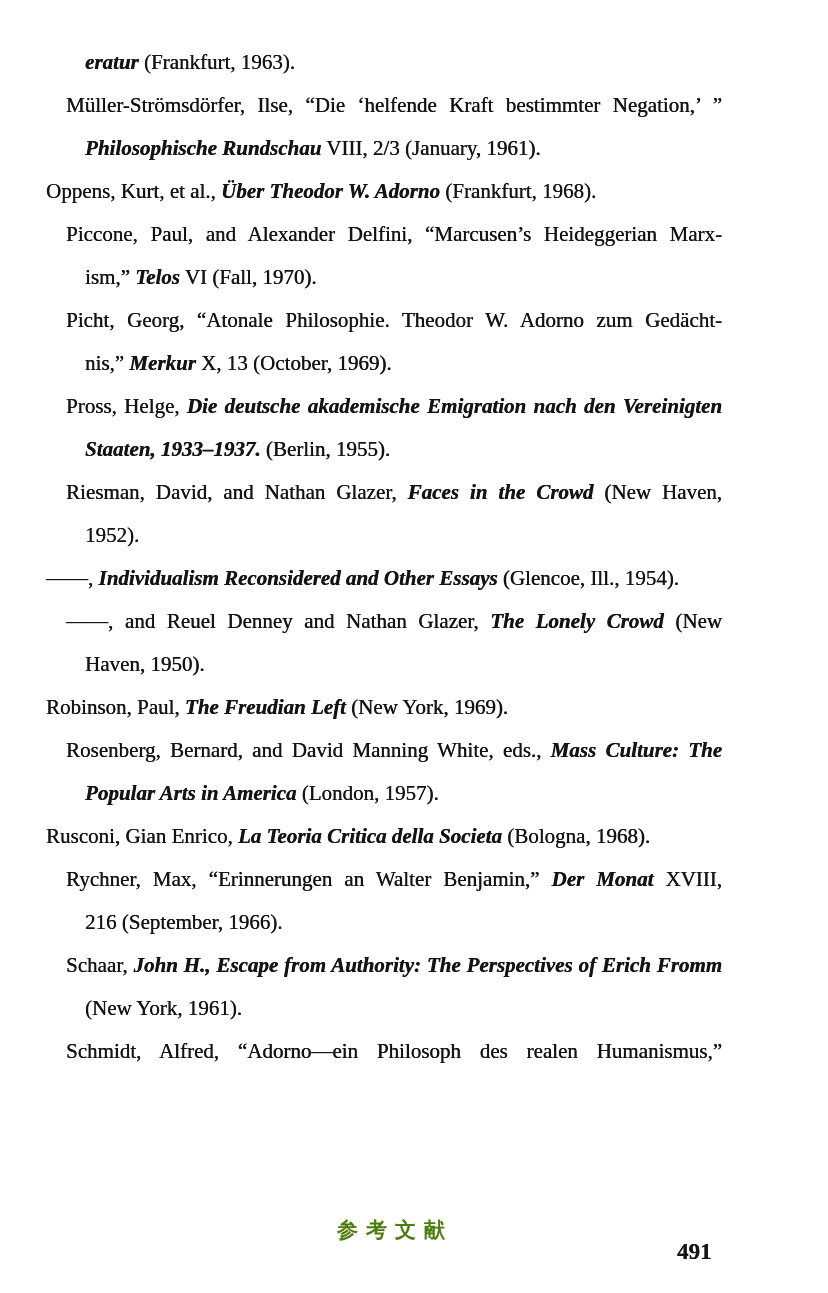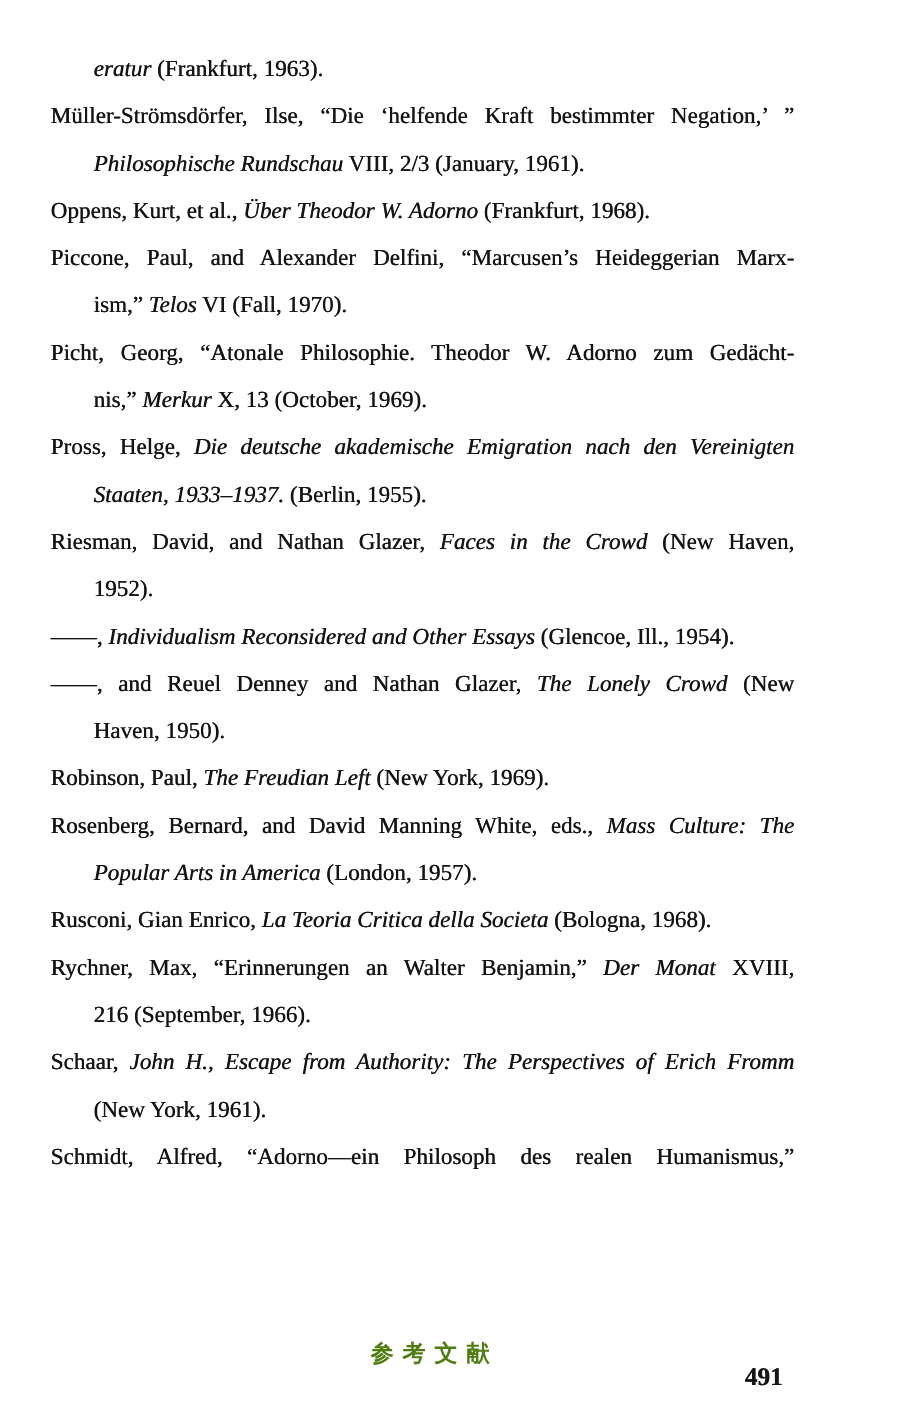--- a/index.html
+++ b/index.html
@@ -30,22 +30,23 @@
     min-height: 43px;
     white-space: normal;
     text-align: left;
   }
   .line.indent {
     padding-left: 39px;
   }
   .line.justify {
     text-align: justify;
     text-align-last: justify;
+    margin-left: 20px;
   }
-  .seg-italic { font-style: italic; }
+  .seg-italic { font-style: italic; font-weight: bold; }
   .seg-roman  { font-style: normal; }
   .footer-title {
     position: absolute;
     top: 1216px;
     left: 337px;
     font-size: 21px;
     font-weight: bold;
     letter-spacing: 8px;
     line-height: 28px;
     color: #4d7c0f;

